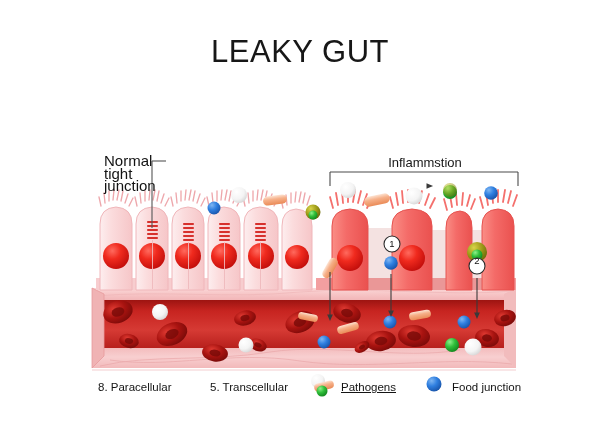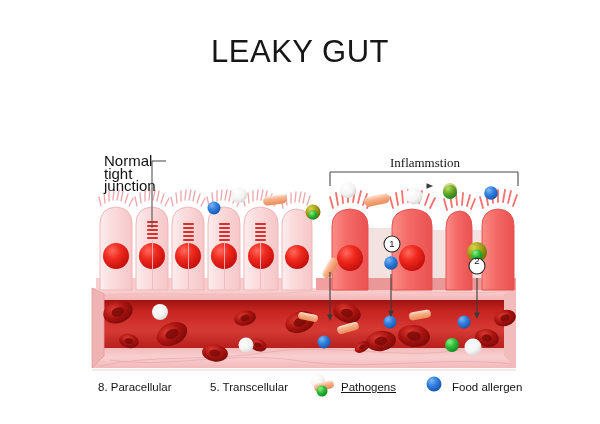--- a/index.html
+++ b/index.html
@@ -20,21 +20,21 @@
   #page-title{
     left:0;top:34px;width:600px;text-align:center;
     font-size:31px;letter-spacing:0.5px;color:#171717;
   }
   #label-normal{
     left:104px;top:155px;
     font-size:15px;line-height:12.6px;font-weight:400;color:#121212;
   }
   #label-inflammation{
     left:330px;top:155px;width:190px;text-align:center;
-    font-size:13px;color:#161616;font-family:Liberation Serif, serif;
+    font-size:13px;color:#161616;
   }
   .legend-text{font-size:11.5px;color:#141414;}
   #lg-para{left:98px;top:381px;}
   #lg-trans{left:210px;top:381px;}
   #lg-path{left:341px;top:381px;text-decoration:underline;}
   #lg-food{left:452px;top:381px;}
 
   .marker-num{
     position:absolute;font-size:9.5px;color:#111;
     text-align:center;width:14px;font-weight:400;
@@ -395,15 +395,15 @@
 junction</div>
 
   <div class="txt" id="label-inflammation">Inflammstion</div>
 
   <div class="marker-num" id="num-1">1</div>
   <div class="marker-num" id="num-2">2</div>
 
   <div class="txt legend-text" id="lg-para">8. Paracellular</div>
   <div class="txt legend-text" id="lg-trans">5. Transcellular</div>
   <div class="txt legend-text" id="lg-path">Pathogens</div>
-  <div class="txt legend-text" id="lg-food">Food allergen</div>
+  <div class="txt legend-text" id="lg-food">Food junction</div>
 
 </div>
 
 </body></html>

